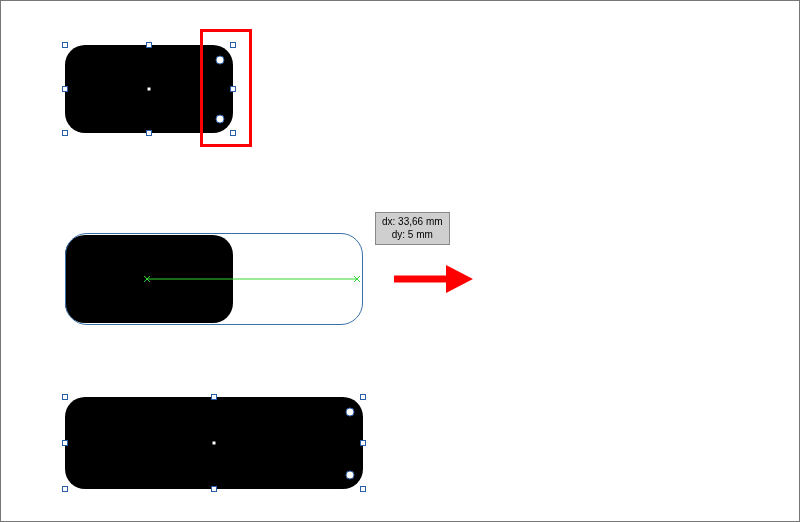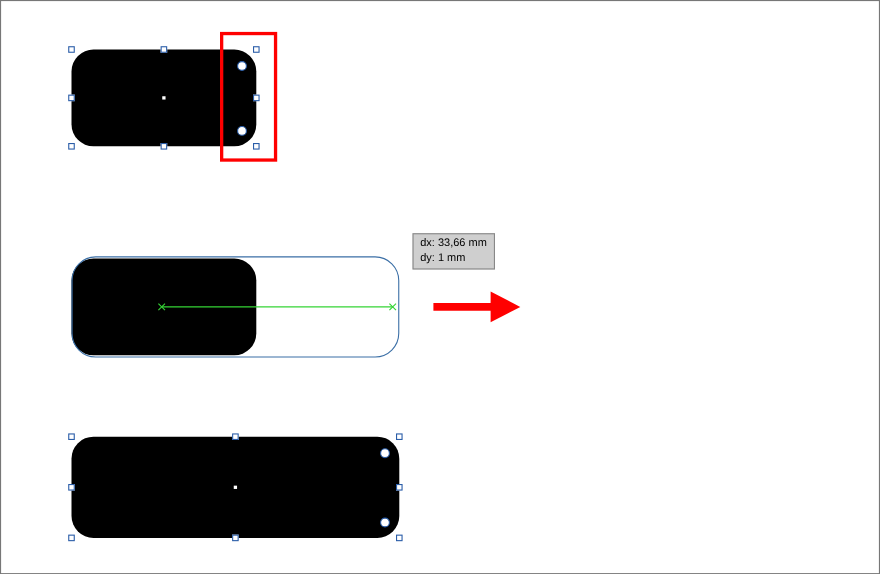--- a/index.html
+++ b/index.html
@@ -38,21 +38,21 @@
   .tooltip {
     position: absolute;
     background: #cfcfcf;
     border: 1px solid #888;
     padding: 3px 6px;
     font-size: 10px;
     line-height: 1.25;
     color: #000;
     white-space: nowrap;
   }
-  .tooltip div { display: block; }
+  .tooltip div { display: block; text-align: center; }
   .sel-handle {
     position: absolute;
     width: 6px;
     height: 6px;
     background: #ffffff;
     border: 1px solid #2a5da8;
     box-sizing: border-box;
     transform: translate(-50%, -50%);
   }
   .sel-handle.round {
@@ -97,21 +97,21 @@
 
   <div class="sel-center" style="left:148px; top:88px;"></div>
 
   <div class="red-rect" style="left:199px; top:28px; width:52px; height:118px;"></div>
 
   <div class="shape-black" style="left:64px; top:234px; width:168px; height:88px;"></div>
   <div class="shape-outline" style="left:64px; top:232px; width:298px; height:92px;"></div>
 
   <div class="tooltip" style="left:374px; top:211px;">
     <div>dx: 33,66 mm</div>
-    <div>dy: 1 mm</div>
+    <div>dy: 5 mm</div>
   </div>
 
   <div class="shape-black" style="left:64px; top:396px; width:298px; height:92px;"></div>
   <div class="sel-handle" style="left:64px; top:396px;"></div>
   <div class="sel-handle" style="left:213px; top:396px;"></div>
   <div class="sel-handle" style="left:362px; top:396px;"></div>
   <div class="sel-handle" style="left:64px; top:442px;"></div>
   <div class="sel-handle" style="left:362px; top:442px;"></div>
   <div class="sel-handle" style="left:64px; top:488px;"></div>
   <div class="sel-handle" style="left:213px; top:488px;"></div>

